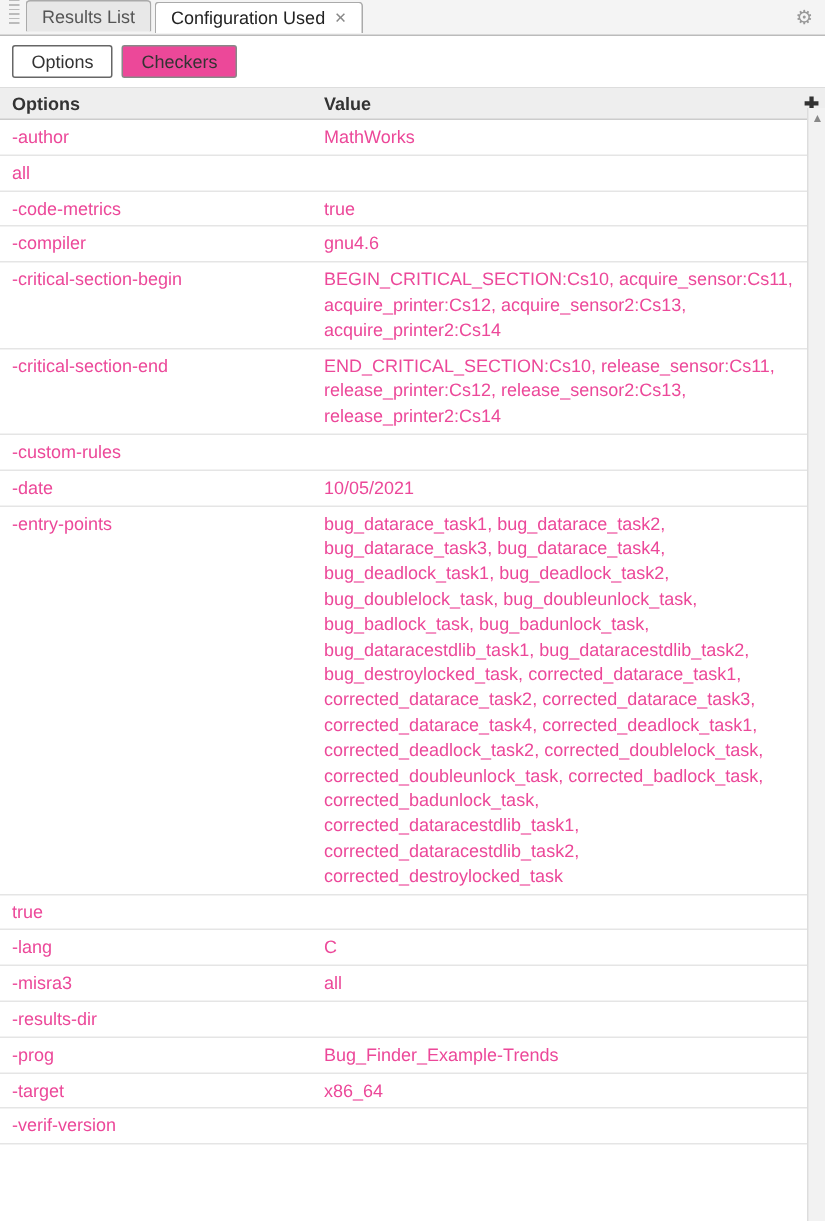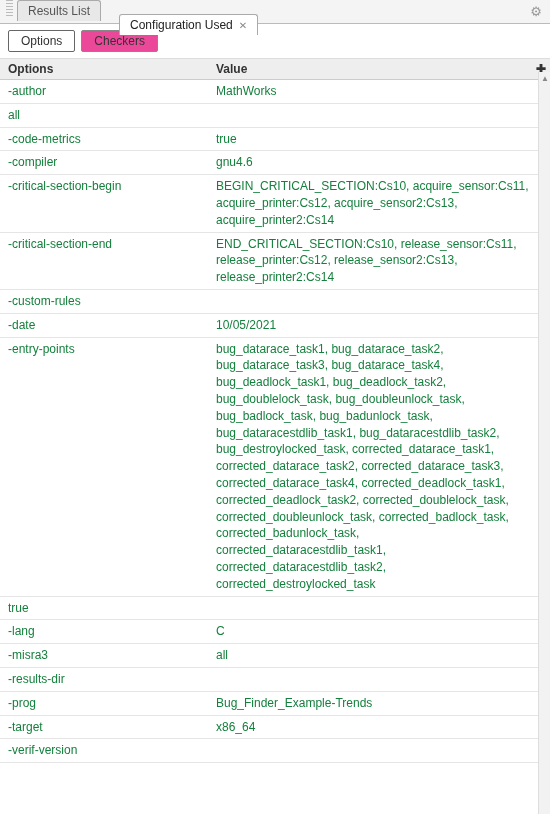--- a/index.html
+++ b/index.html
@@ -39,22 +39,21 @@
       cursor: pointer;
       display: flex;
       align-items: center;
       gap: 6px;
       font-size: 12px;
     }
     .tab.active {
       background: #fff;
       color: #222;
       position: relative;
-      top: 14px;
-      margin-left: 16px;
+      top: 1px;
     }
     .tab .close-x {
       color: #888;
       font-size: 10px;
       cursor: pointer;
     }
     .gear-top {
       position: absolute;
       right: 8px;
       top: 4px;
@@ -108,21 +107,21 @@
       overflow-y: auto;
       height: 740px;
     }
     .row {
       display: flex;
       border-bottom: 1px solid #e5e5e5;
       min-height: 22px;
     }
     .row .col {
       padding: 3px 8px;
-      color: #15803d;
+      color: #ec4899;
       font-size: 12px;
       line-height: 1.4;
     }
     .row .col-val {
       overflow-wrap: break-word;
       word-break: break-word;
       padding-right: 18px;
     }
     .scrollbar-v {
       position: absolute;

